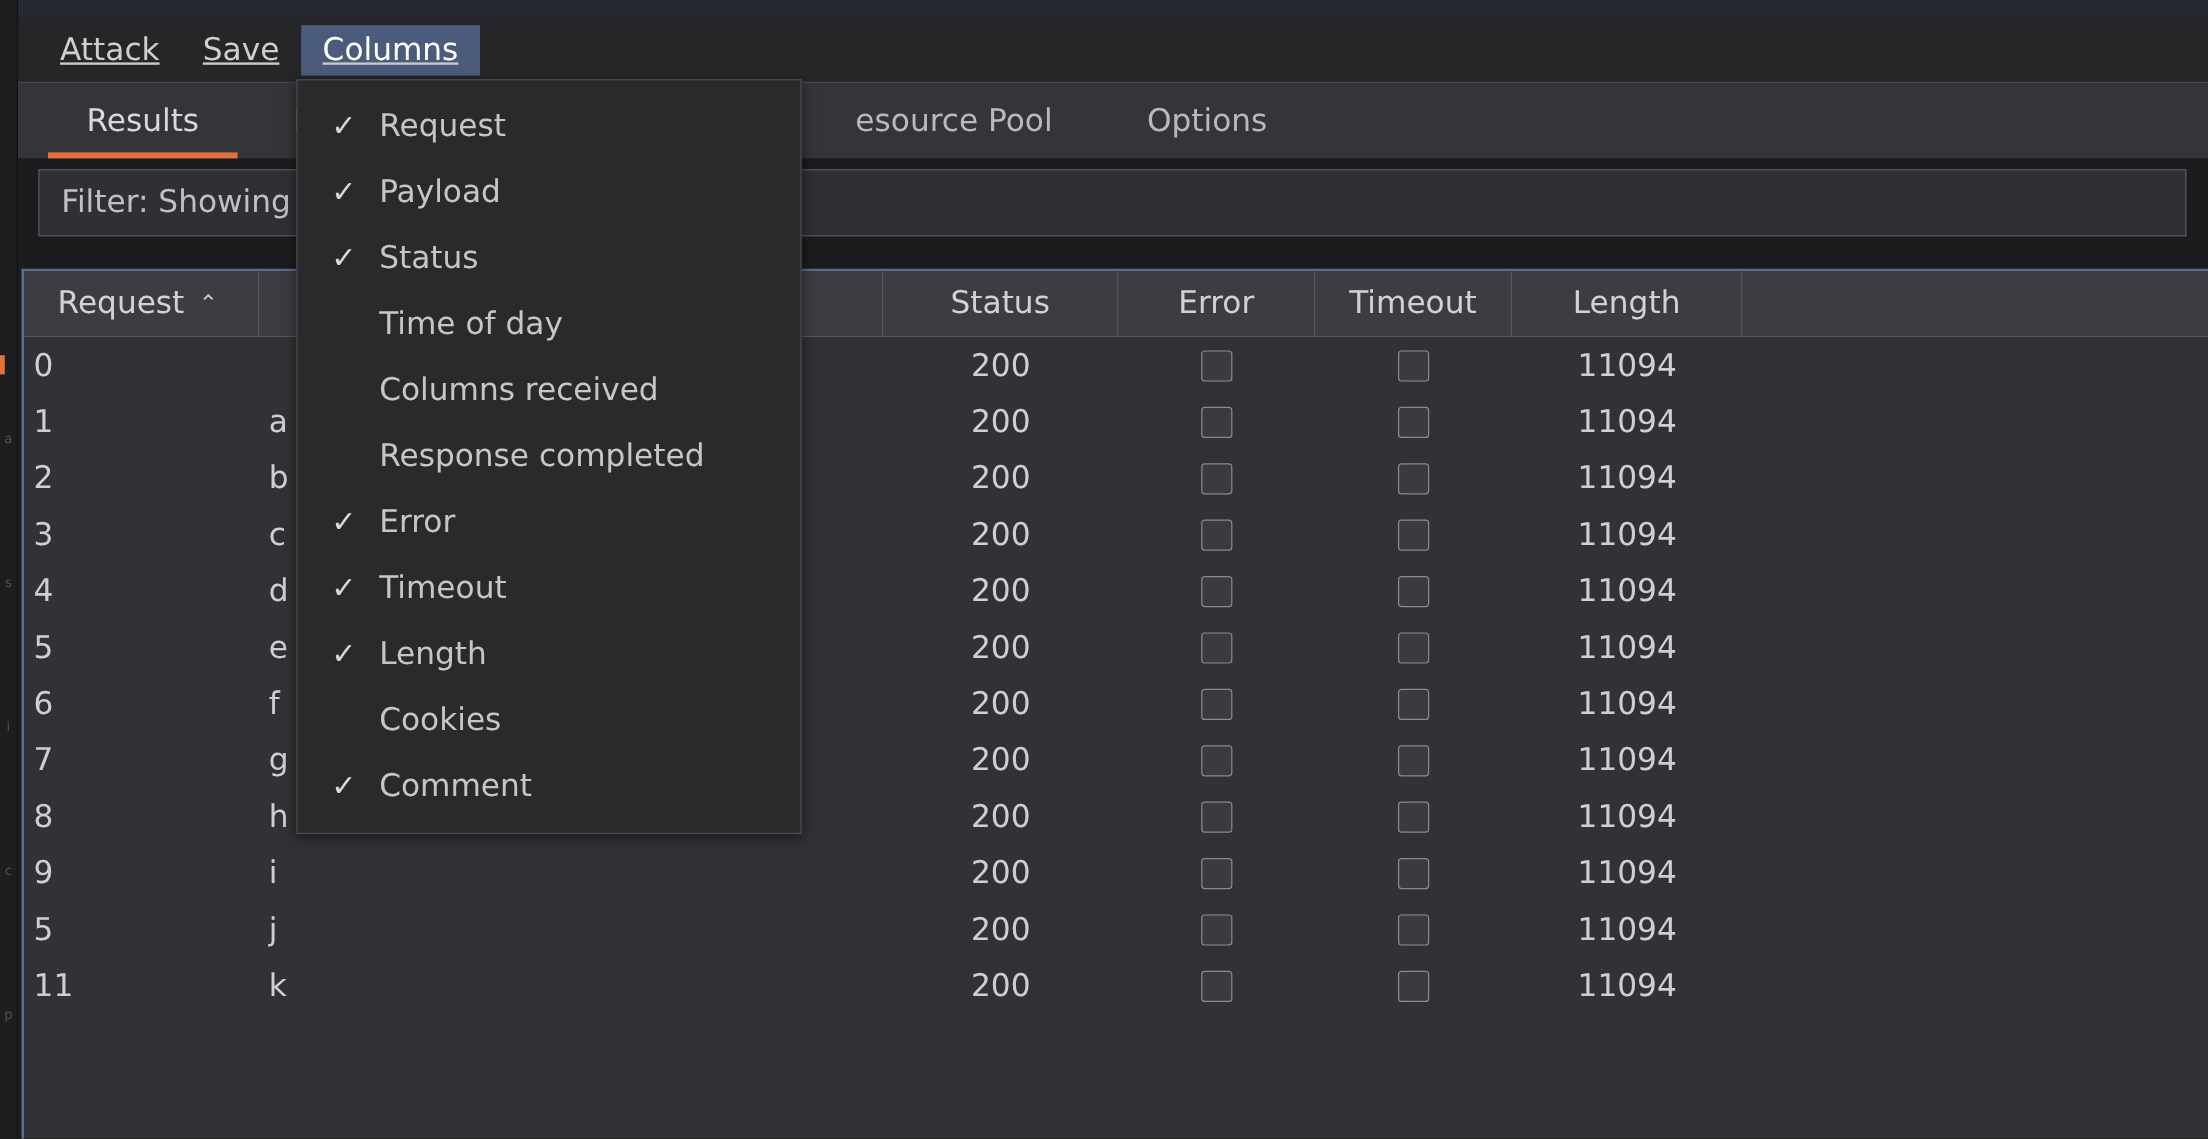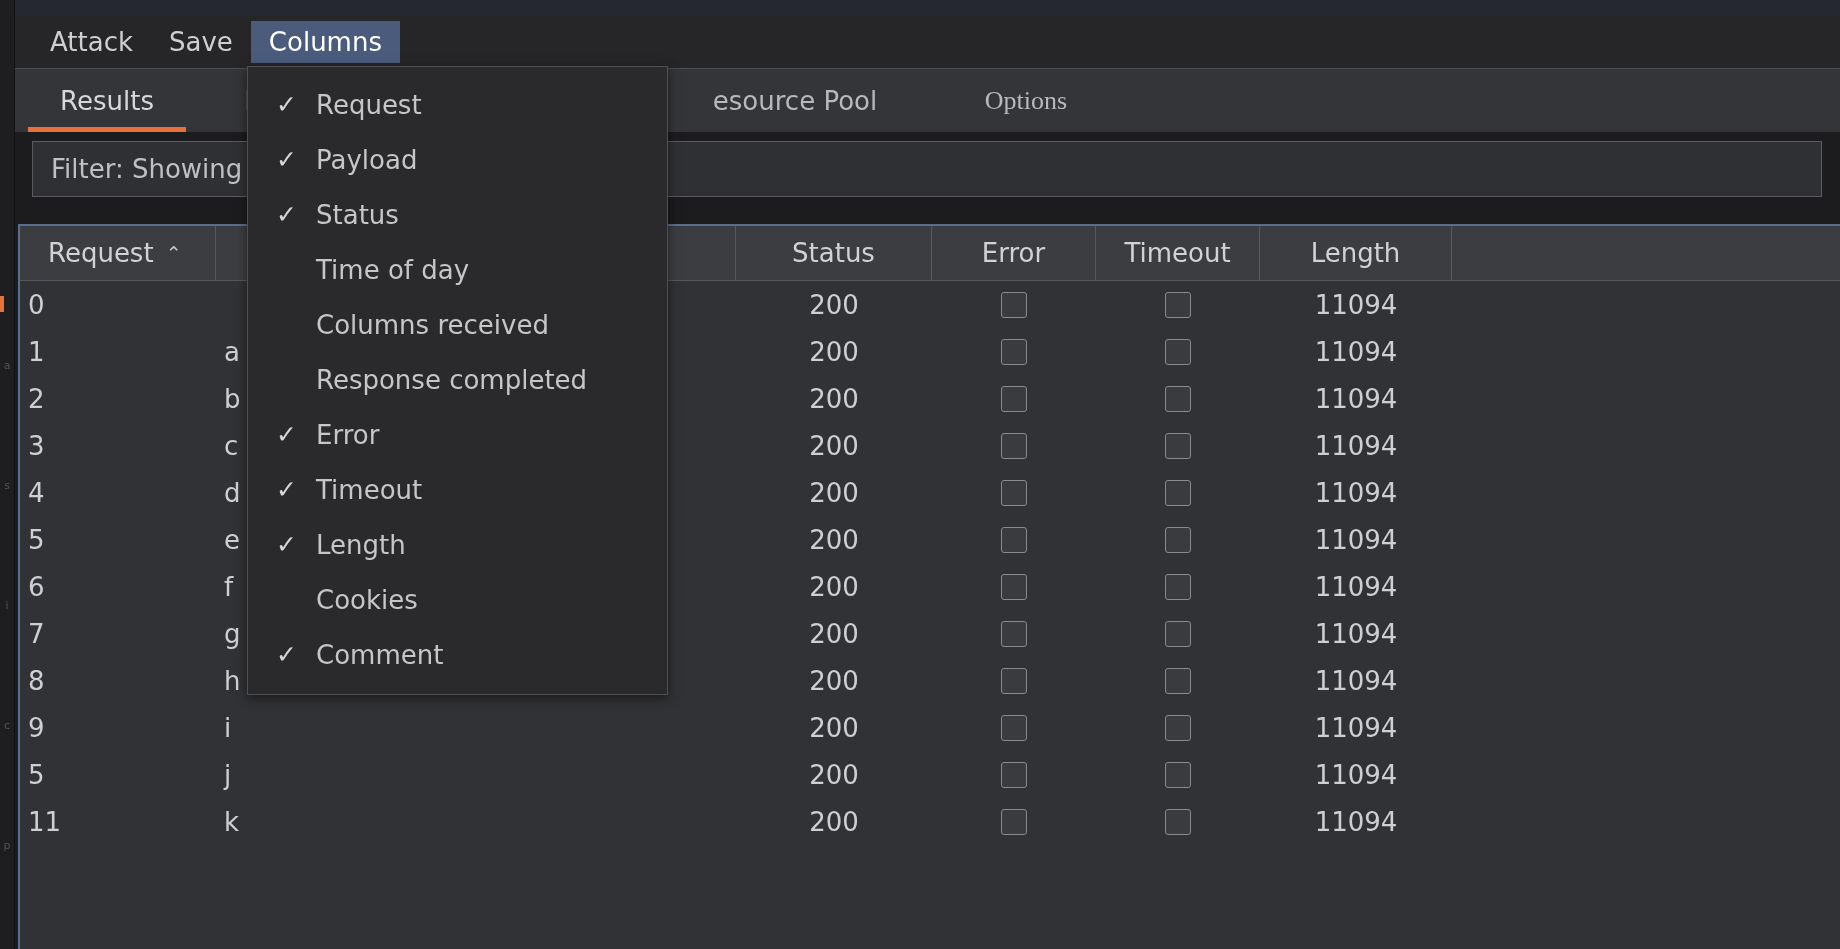--- a/index.html
+++ b/index.html
@@ -57,20 +57,21 @@
   #menubar {
     position: absolute;
     left: 14px; top: 16px;
     width: 1826px; height: 52px;
     background: #262628;
     display: flex;
     align-items: center;
     box-sizing: border-box;
     padding-left: 18px;
     z-index: 4;
+    text-decoration: underline;
   }
   .menu-item {
     font-size: 26px;
     color: #cfcfcf;
     padding: 8px 18px;
     line-height: 1;
     cursor: default;
     white-space: nowrap;
   }
   .menu-item.active {
@@ -247,31 +248,31 @@
 
 <div id="top-band"></div>
 
 <div id="menubar">
     <div class="menu-item">Attack</div>
     <div class="menu-item">Save</div>
     <div class="menu-item active">Columns</div>
   </div>
 
 <div id="tabstrip">
-    <div class="tab selected" style="left: 2px; width: 182px;">
+    <div class="tab selected" style="left: 14px; width: 182px;">
       <span>Results</span>
       <div class="underline"></div>
     </div>
     <div class="tab" style="left: 218px; width: 40px;">
       <span>P</span>
     </div>
     <div class="tab" style="left: 656px; width: 250px; align-items: center;">
       <span>esource Pool</span>
     </div>
-    <div class="tab" style="left: 938px; width: 148px; font-family: Liberation Serif, serif;">
+    <div class="tab" style="left: 918px; width: 148px;">
       <span>Options</span>
     </div>
   </div>
 
 <div id="filterbar">
   <span>Filter: Showing all items</span>
 </div>
 
 <div id="table-wrap">
   <div id="thead">

